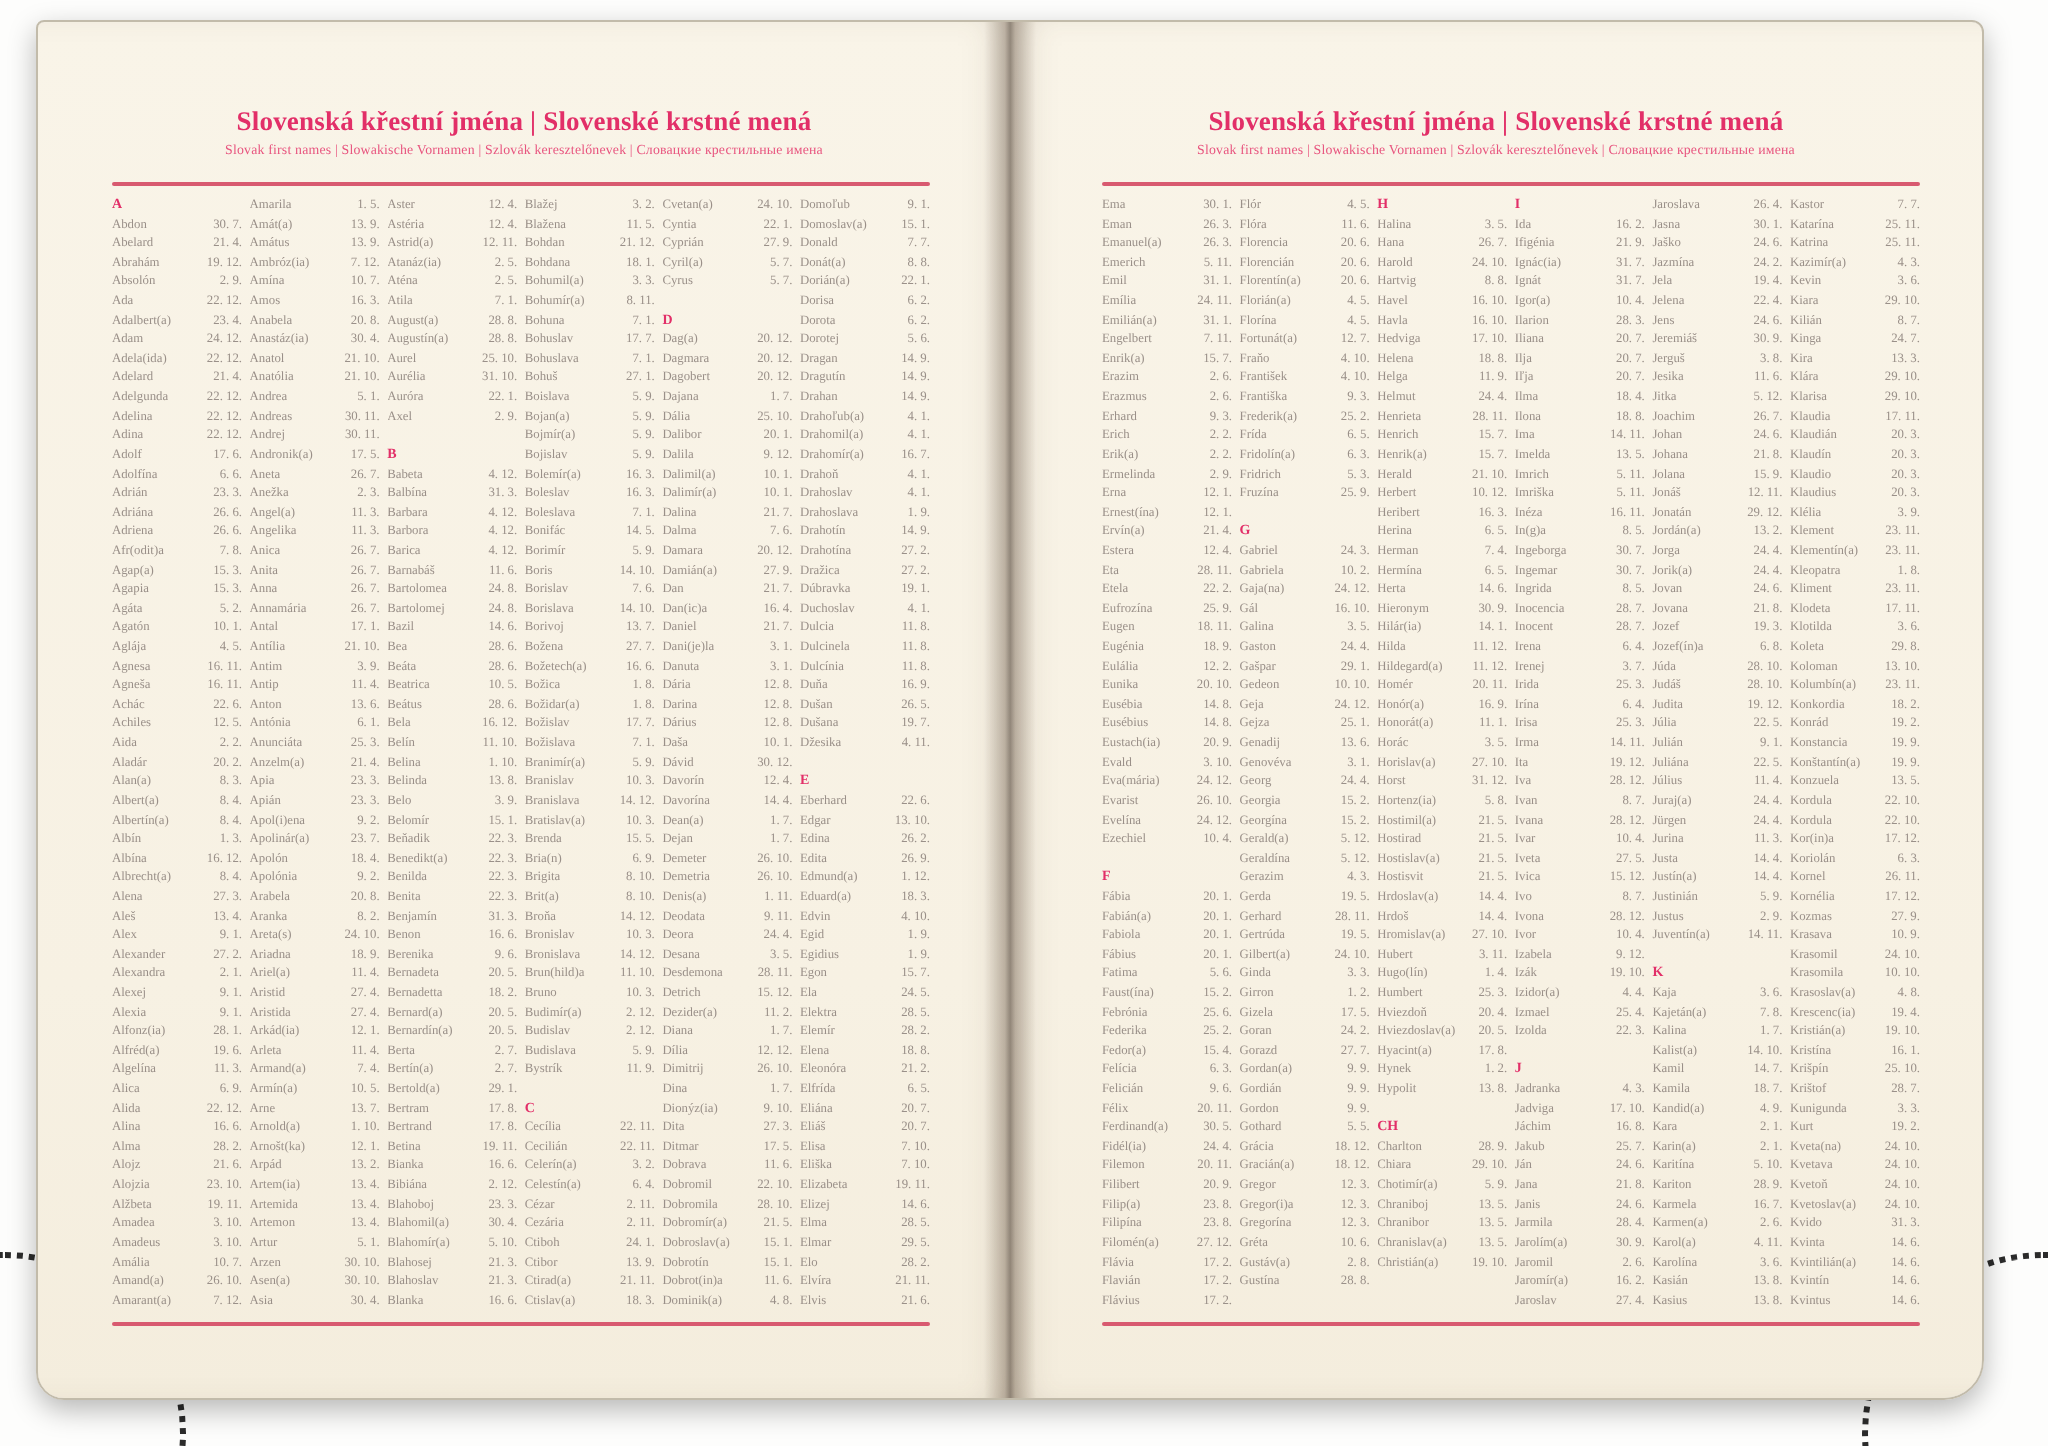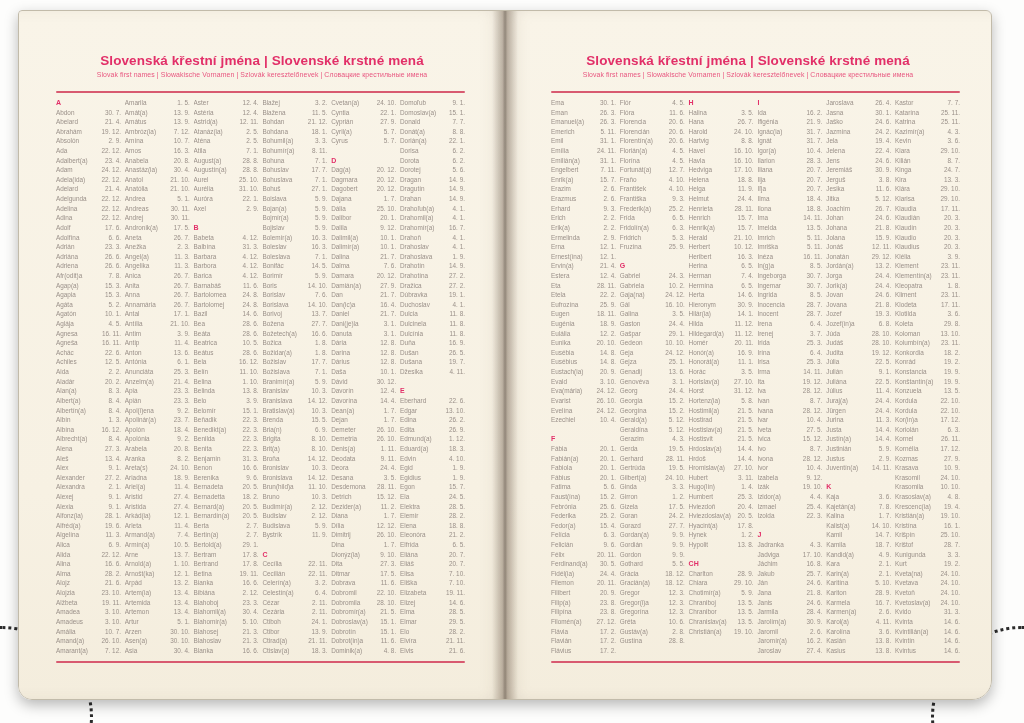--- a/index.html
+++ b/index.html
@@ -1,18 +1,18 @@
 <!DOCTYPE html>
 <html><head>
 <meta charset="utf-8">
 <style>
   html,body{margin:0;padding:0;}
   body{width:1024px;height:723px;overflow:hidden;background:#ffffff;
        font-family:"Liberation Sans","DejaVu Sans",sans-serif;}
-  .stage{position:relative;width:1024px;height:723px;background:#fdfdfc;}
+  .stage{position:relative;width:1024px;height:723px;background:#fdfdfc;font-family:Liberation Serif, serif;}
 
   
   .arc{position:absolute;width:175px;height:175px;border:3px dotted #2b2b2b;
        border-radius:50%;z-index:0;background:transparent;}
   .arc-left{left:-88px;bottom:-84px;}
   .arc-right{right:-88px;bottom:-84px;}
 
   
   .book{position:absolute;left:18px;top:10px;width:972px;height:688px;display:flex;z-index:1;
         border-radius:4px 6px 20px 14px;overflow:hidden;

